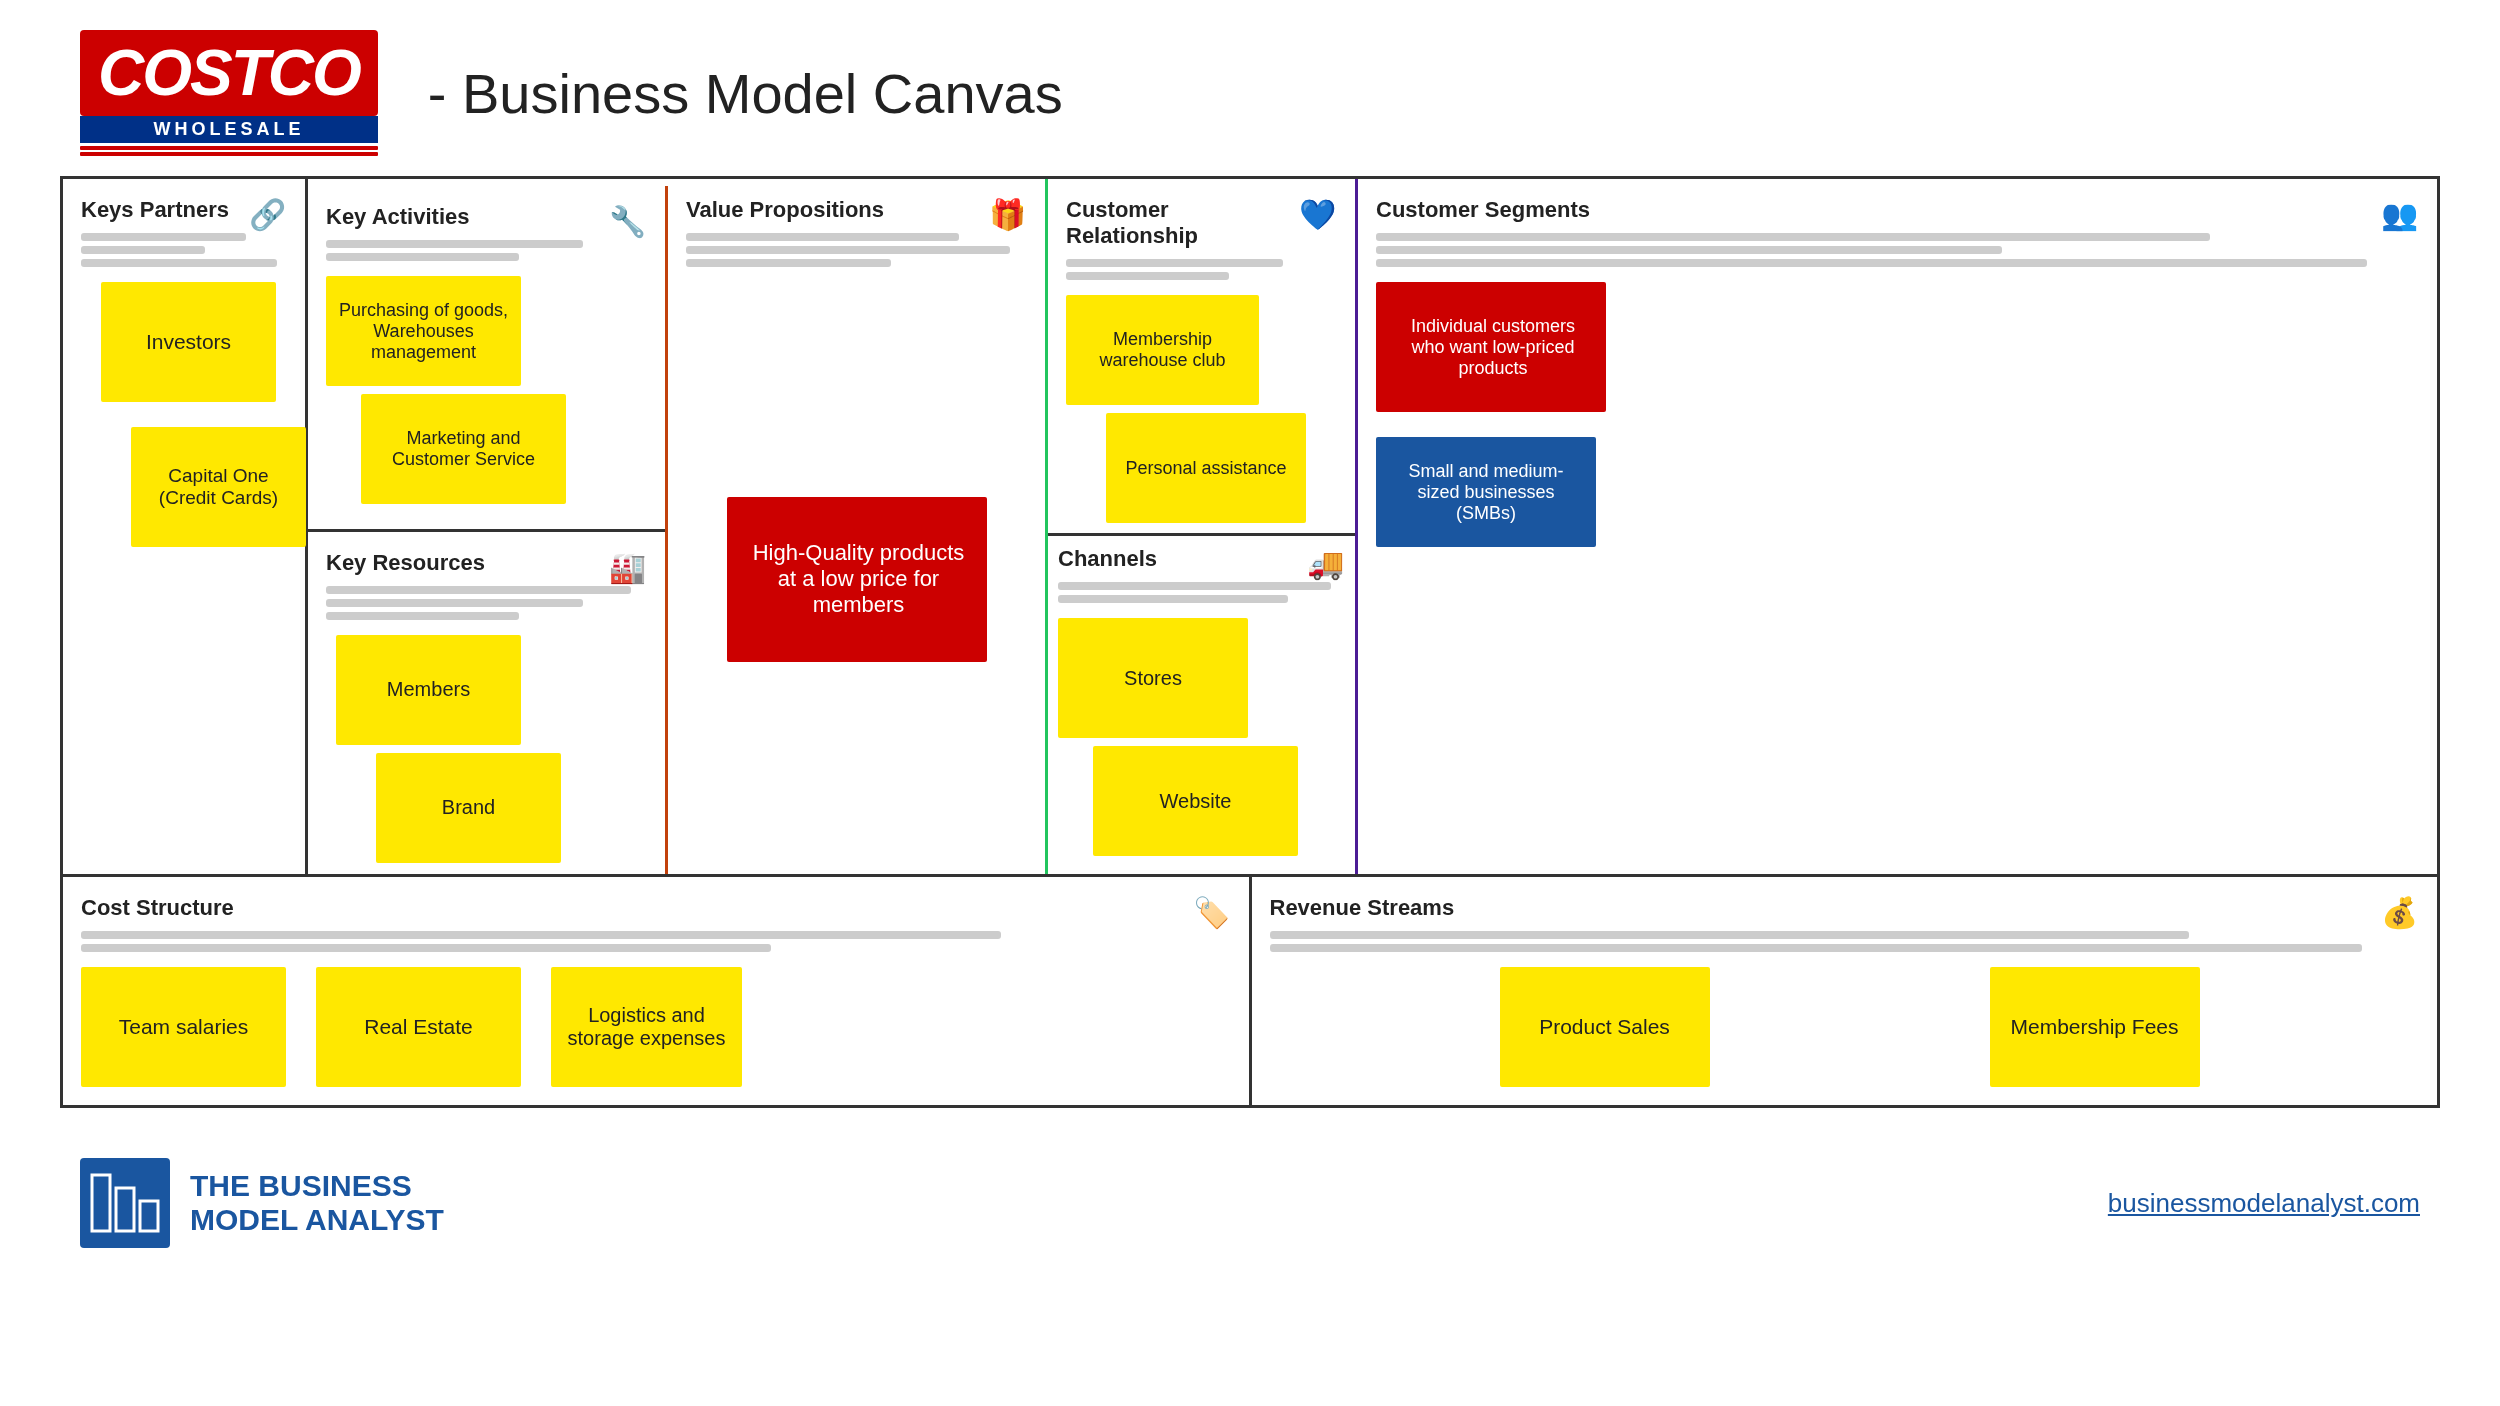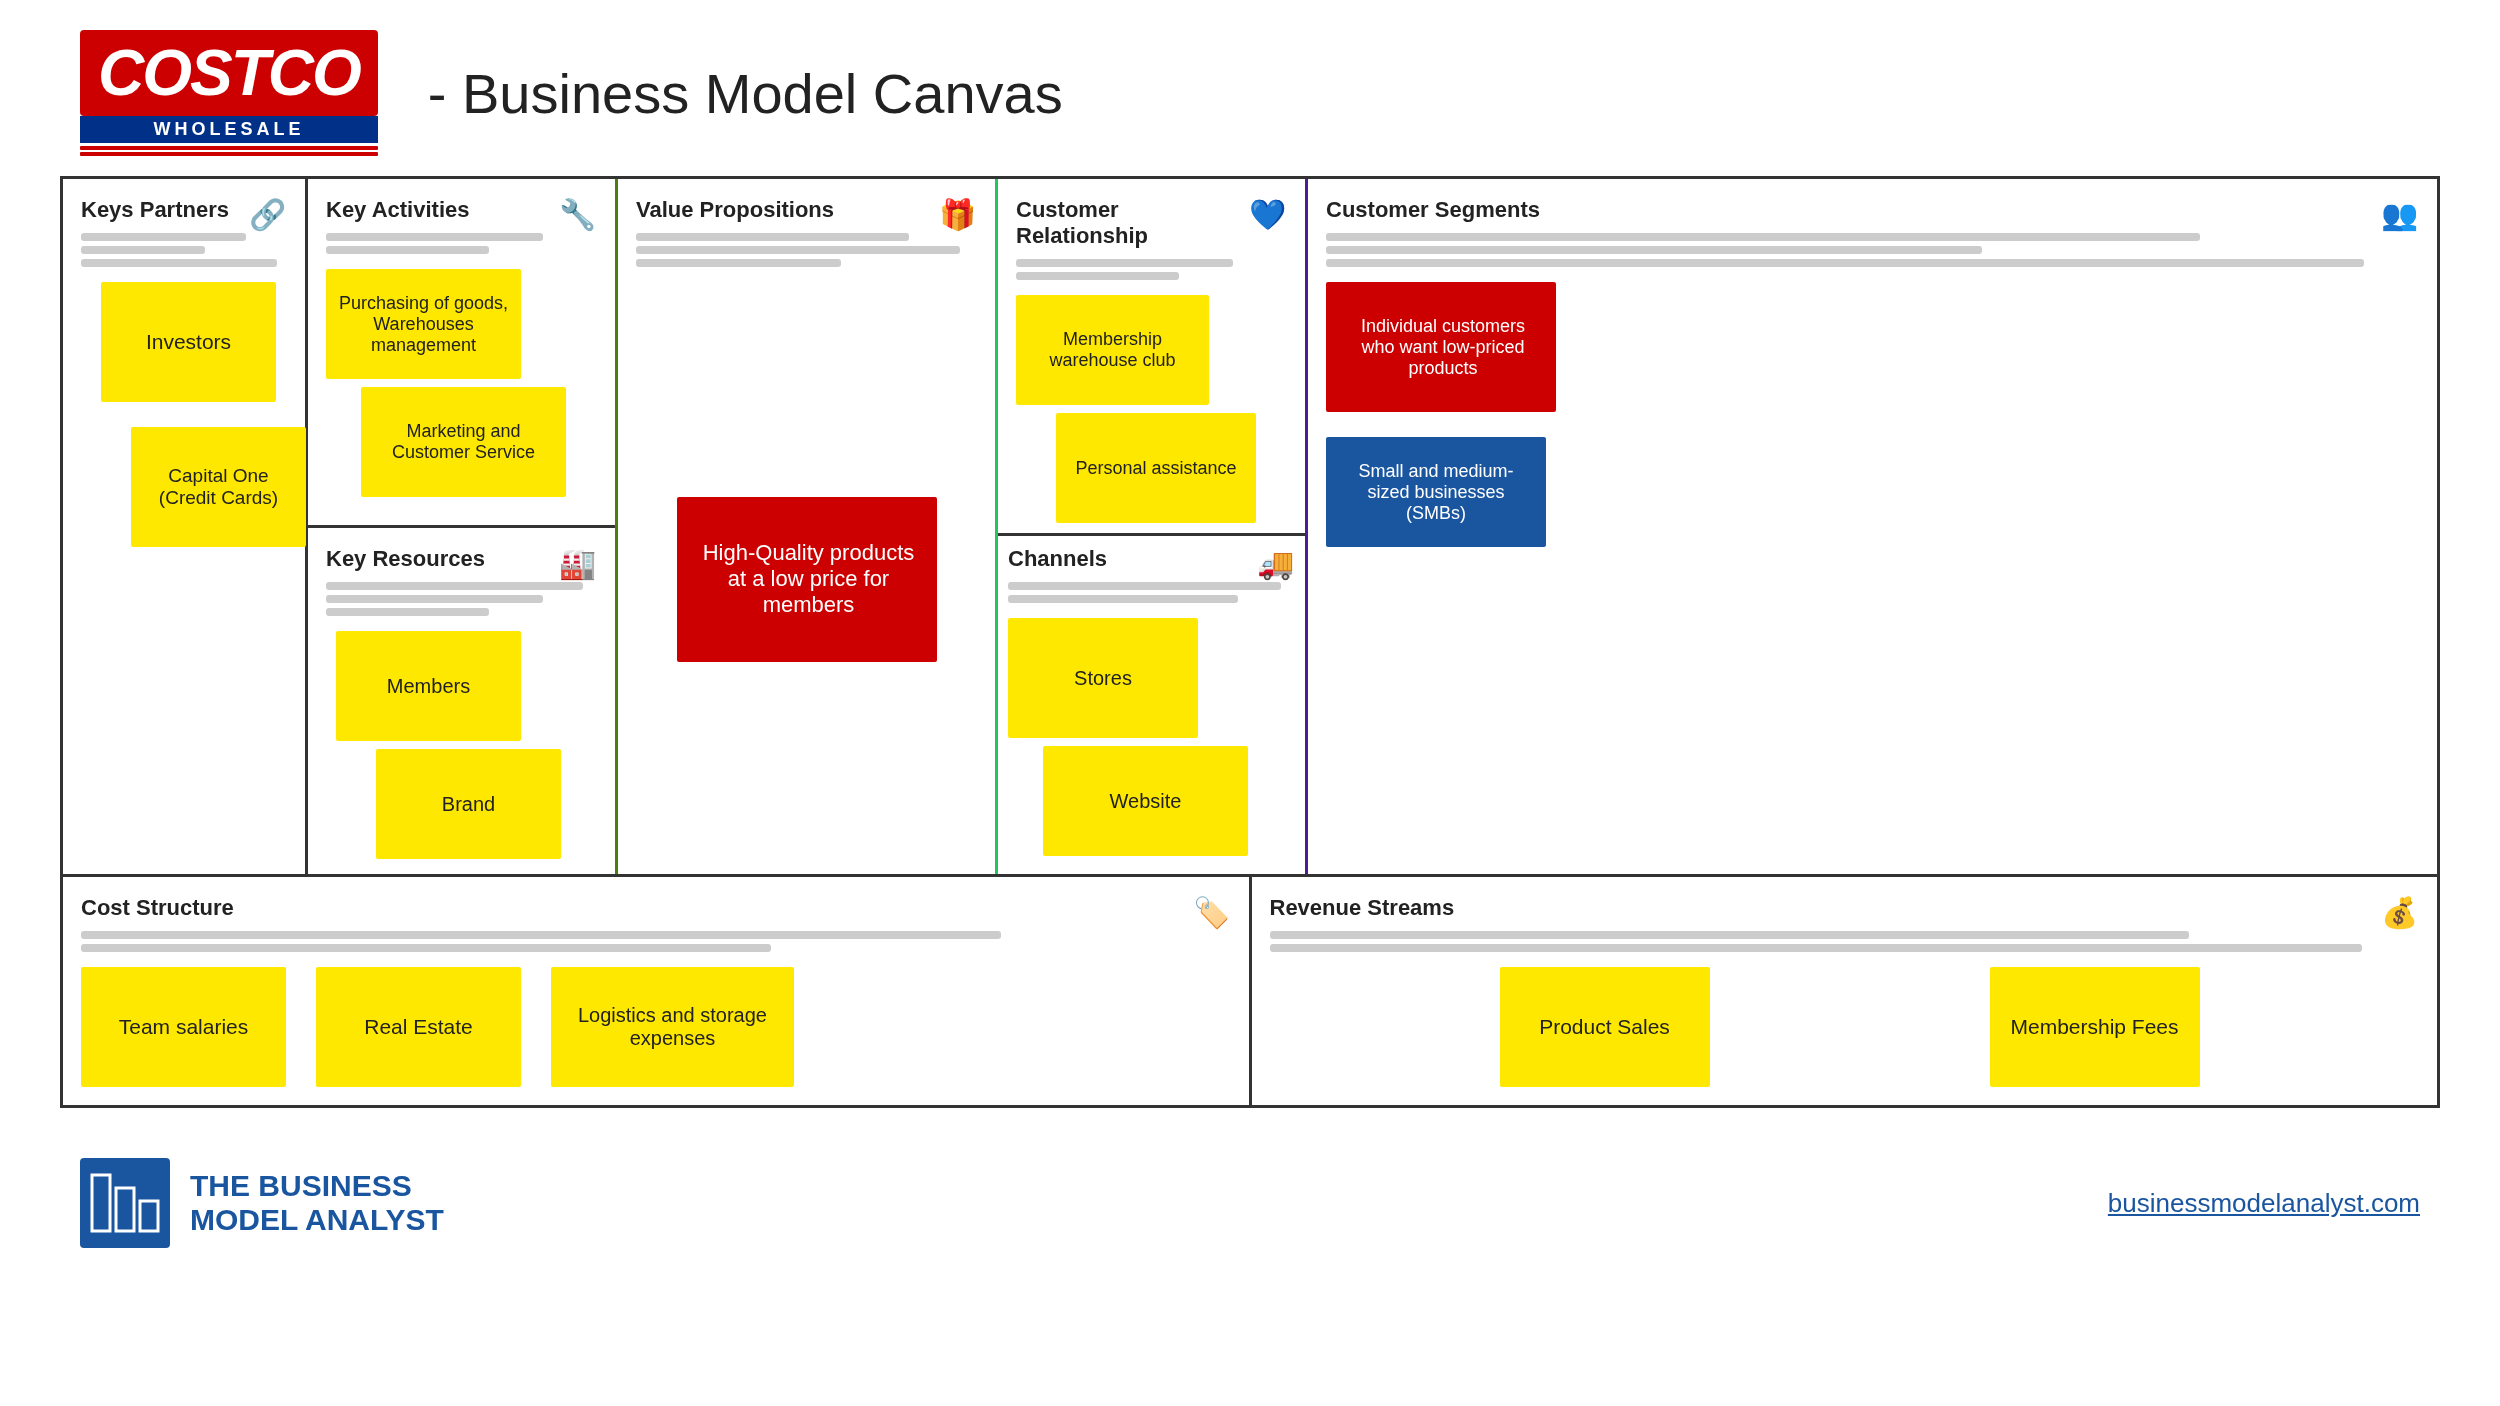--- a/index.html
+++ b/index.html
@@ -164,24 +164,25 @@
     
 
     .upper-partners {
       width: 245px;
       border-right: 3px solid #333;
       padding: 18px;
       position: relative;
     }
 
     .upper-activities-resources {
-      width: 310px;
-      border-right: 3px solid #4d7c0f;
-      display: flex;
-      flex-direction: column;
+      width: 360px;
+      border-right: 3px solid #c2410c;
+      display: flex;
+      flex-direction: column;
+      margin-top: 7px;
     }
 
     .upper-activities {
       border-bottom: 3px solid #333;
       padding: 18px;
       position: relative;
       flex: 1;
     }
 
     .upper-resources {
@@ -424,21 +425,21 @@
         <div class="cell-line medium"></div>
         <div class="cell-line short"></div>
       </div>
       <div class="cost-notes">
         <div class="note note-yellow cost-note" style="width:205px; height:120px; font-size:21px;">
           <span>Team salaries</span>
         </div>
         <div class="note note-yellow cost-note" style="width:205px; height:120px; font-size:21px;">
           <span>Real Estate</span>
         </div>
-        <div class="note note-yellow cost-note" style="width:243px; height:120px; font-size:20px;">
+        <div class="note note-yellow cost-note" style="width:191px; height:120px; font-size:20px;">
           <span>Logistics and storage expenses</span>
         </div>
       </div>
     </div>
 
     <div class="lower-revenue">
       <div style="display:flex; justify-content:space-between; align-items:flex-start;">
         <span class="cell-title">Revenue Streams</span>
         <span style="font-size:30px;">💰</span>
       </div>

